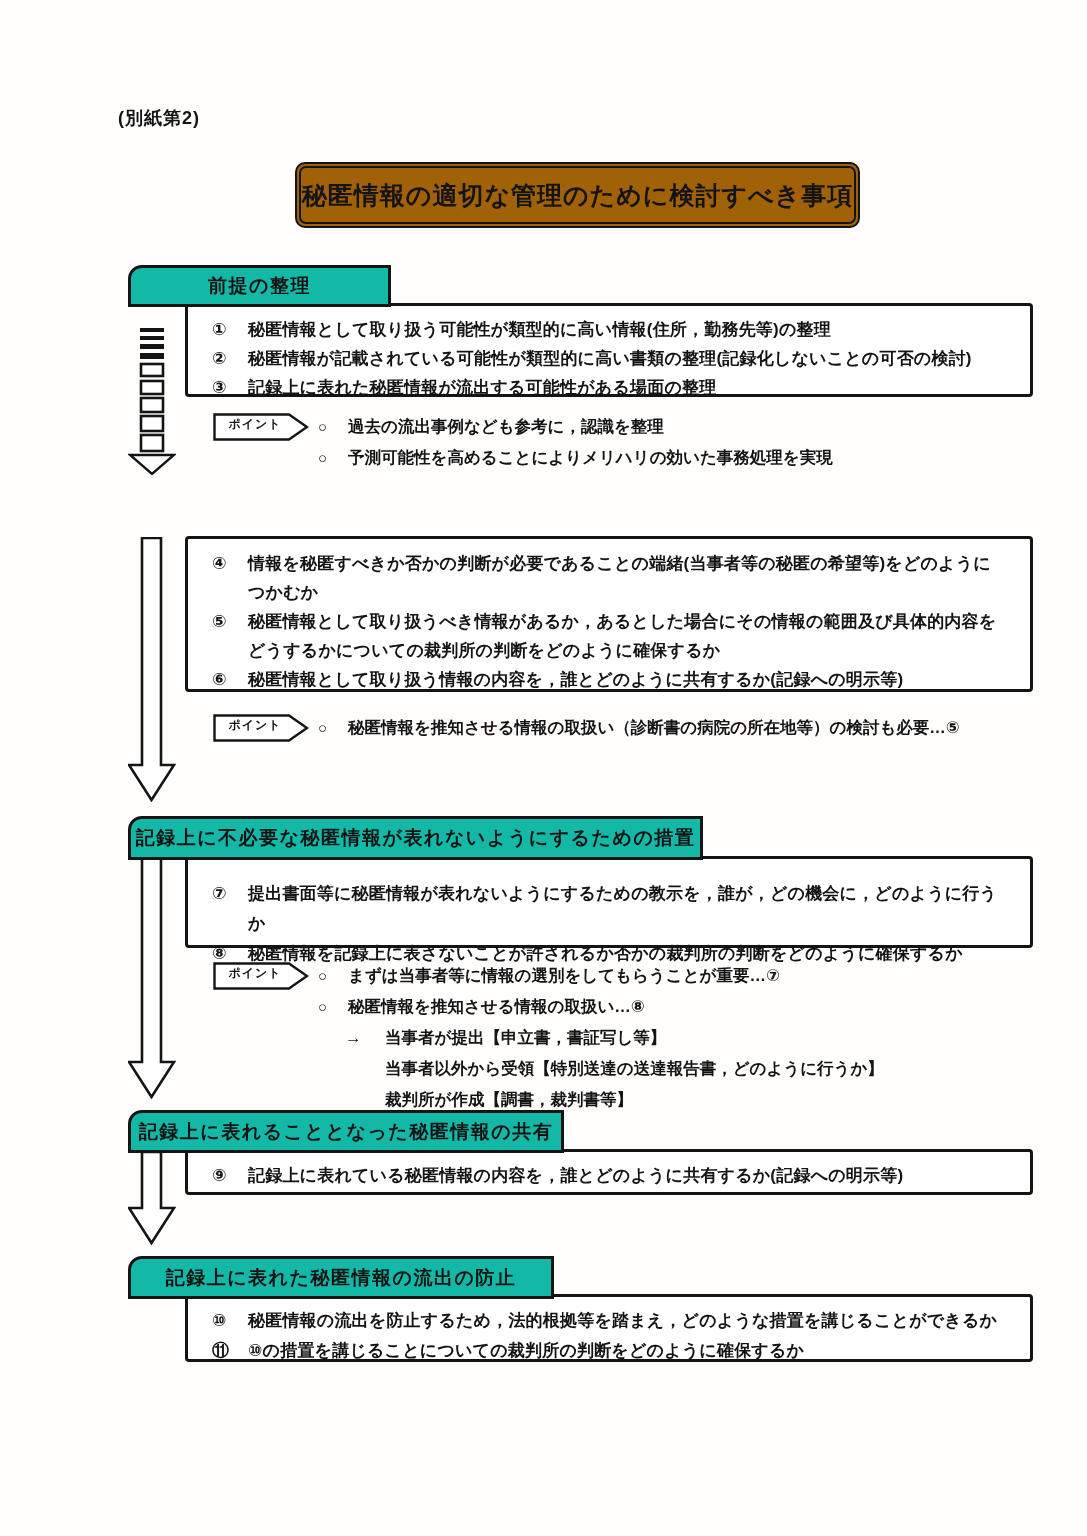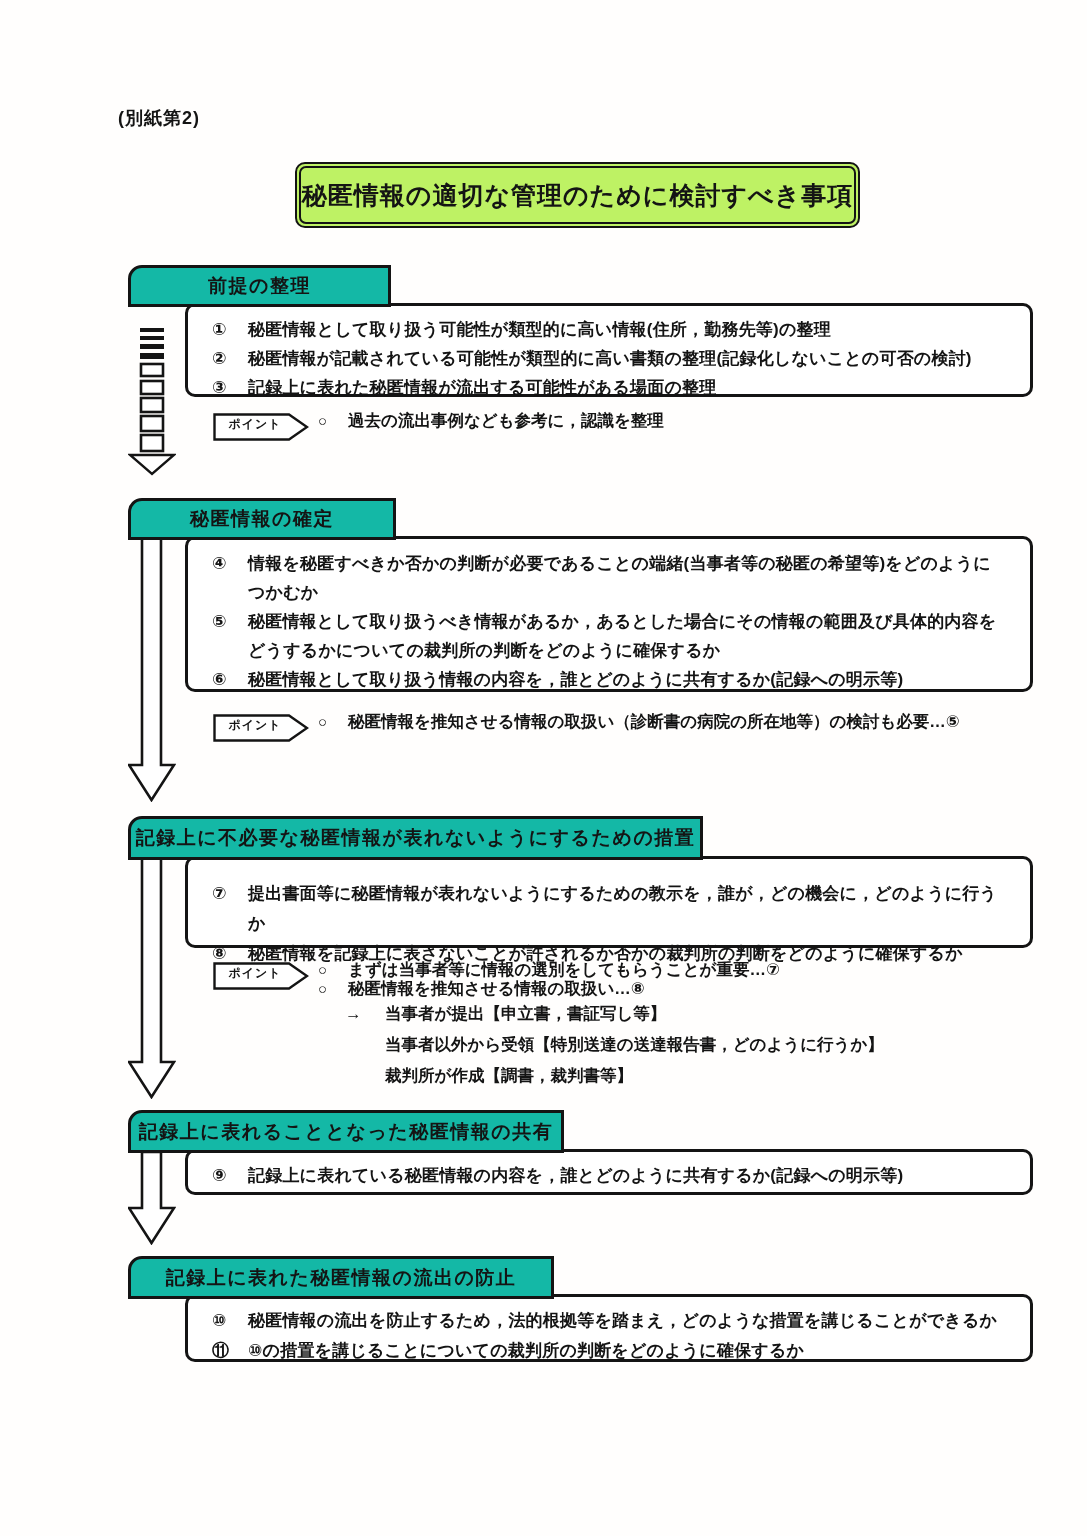--- a/index.html
+++ b/index.html
@@ -3,44 +3,44 @@
 <meta charset="utf-8">
 <style>
   html,body{margin:0;padding:0;background:#ffffff;}
   body{font-family:"Liberation Sans","DejaVu Sans",sans-serif;color:#141414;}
   #page{position:relative;width:1087px;height:1536px;background:#fffefd;overflow:hidden;}
 
   .annotation{position:absolute;left:118px;top:106px;font-size:18px;font-weight:600;letter-spacing:1px;}
 
   
   .title-box{position:absolute;left:295px;top:162px;width:561px;height:62px;
-    border:2px solid #141414;border-radius:10px;background:#bef264;}
+    border:2px solid #141414;border-radius:10px;background:#a16207;}
   .title-inner{position:absolute;inset:2px;border:2px solid #141414;border-radius:7px;
     display:flex;align-items:center;justify-content:center;}
   .title-text{font-size:25px;font-weight:bold;letter-spacing:1px;white-space:nowrap;}
 
   
   .tab{position:absolute;background:#14b8a6;border:3px solid #141414;border-radius:14px 0 0 0;
     display:flex;align-items:center;justify-content:center;z-index:5;}
   .tab span{font-size:19px;font-weight:bold;letter-spacing:1.5px;white-space:nowrap;}
 
   
-  .cbox{position:absolute;background:#fff;border:3px solid #141414;border-radius:10px;z-index:3;
+  .cbox{position:absolute;background:#fff;border:3px solid #141414;border-radius:4px;z-index:3;
     padding:0 24px 0 24px;box-sizing:border-box;}
   .item{font-size:17px;font-weight:600;line-height:29px;padding-left:36px;text-indent:-36px;
     letter-spacing:0.2px;}
   .inum{display:inline-block;width:36px;text-indent:0;font-weight:600;}
 
   
   .flag{position:absolute;width:96px;height:28px;z-index:4;}
   .flag svg{position:absolute;left:0;top:0;}
   .flag .flabel{position:absolute;left:6px;top:3px;width:72px;text-align:center;
     font-size:12px;font-weight:bold;letter-spacing:1px;}
   .points{position:absolute;width:720px;z-index:4;}
-  .pline{font-size:16.5px;font-weight:600;line-height:19px;padding-left:30px;text-indent:-30px;}
+  .pline{font-size:16.5px;font-weight:600;line-height:31px;padding-left:30px;text-indent:-30px;}
   .pbul{display:inline-block;width:30px;text-indent:0;font-size:15px;}
   .subline{font-size:16.5px;font-weight:600;line-height:31px;}
   .sub-first{padding-left:27px;}
   .sarr{display:inline-block;width:40px;}
   .sub-cont{padding-left:67px;}
 
   
   .arrow{position:absolute;left:128px;z-index:1;}
 </style>
 </head>
@@ -80,25 +80,23 @@
   </div>
 
   <div class="flag" style="left:213px;top:413px;">
     <svg width="96" height="28" viewBox="0 0 96 28">
       <polygon points="1.5,1.5 76,1.5 94,14 76,26.5 1.5,26.5" fill="#fff" stroke="#141414" stroke-width="2.4"></polygon>
     </svg>
     <span class="flabel">ポイント</span>
   </div>
   <div class="points" style="left:318px;top:411px;">
     <div class="pline"><span class="pbul">○</span><span>過去の流出事例なども参考に，認識を整理</span></div>
+    <div class="pline"><span class="pbul">○</span><span>予測可能性を高めることによりメリハリの効いた事務処理を実現</span></div>
   </div>
 
-  <div class="tab" style="left:128px;top:498px;width:262px;height:36px;">
-    <span>秘匿情報の確定</span>
-  </div>
 
   <svg class="arrow" style="top:537px;" width="48" height="265" viewBox="0 0 48 265">
     <polygon points="14,1 33,1 33,228 46,228 23.5,263 1,228 14,228" fill="#fff" stroke="#141414" stroke-width="2.6"></polygon>
   </svg>
 
   <div class="cbox" style="left:185px;top:536px;width:848px;height:156px;padding-top:10px;">
     <div class="item"><span class="inum">④</span><span>情報を秘匿すべきか否かの判断が必要であることの端緒(当事者等の秘匿の希望等)をどのようにつかむか</span></div>
     <div class="item"><span class="inum">⑤</span><span>秘匿情報として取り扱うべき情報があるか，あるとした場合にその情報の範囲及び具体的内容をどうするかについての裁判所の判断をどのように確保するか</span></div>
     <div class="item"><span class="inum">⑥</span><span>秘匿情報として取り扱う情報の内容を，誰とどのように共有するか(記録への明示等)</span></div>
   </div>

